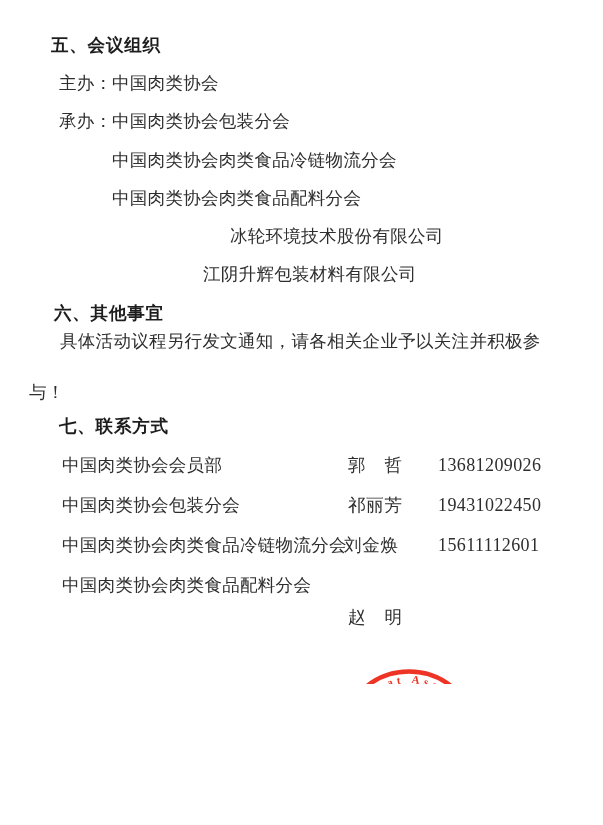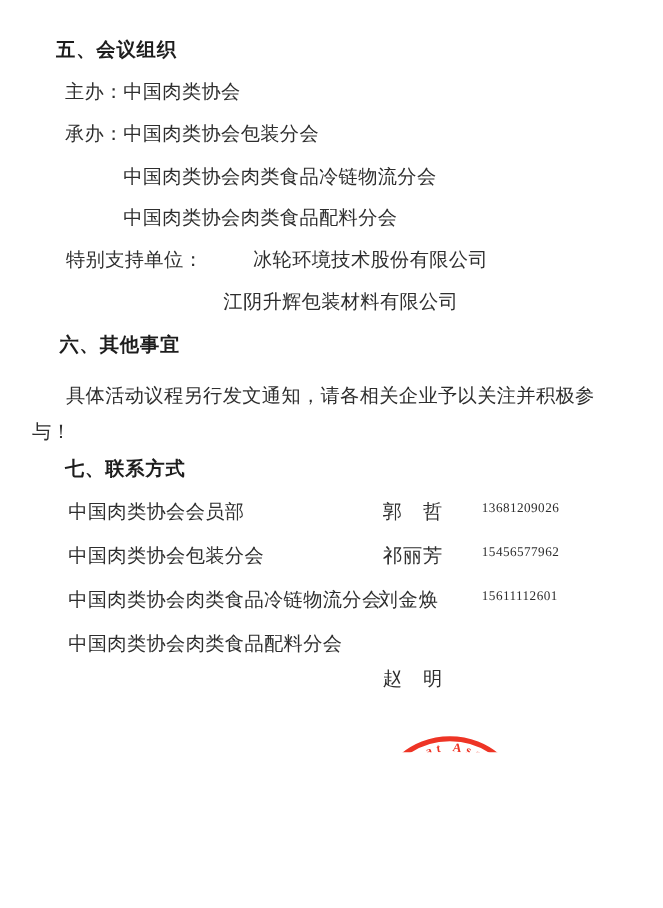--- a/index.html
+++ b/index.html
@@ -17,21 +17,21 @@
     line-height:1.12;
     letter-spacing:0.3px;
     white-space:pre;
     color:#2e2e2e;
   }
   .heading {
     font-weight:bold;
     color:#1d1d1d;
     letter-spacing:0.8px;
   }
-  .phone { font-size:12px; letter-spacing:0.4px; }
+  .phone { font-size:18px; letter-spacing:0.4px; }
   .name  { letter-spacing:0.8px; }
   .date-line {
     position:absolute;
     left:297px; top:726px;
     font-size:17.5px;
     letter-spacing:5px;
     white-space:pre;
     color:#3a3a3a;
   }
   .stamp {
@@ -60,37 +60,36 @@
   <div class="line heading" style="left:51px; top:36px;">五、会议组织</div>
 
   <div class="line" style="left:59px; top:74px;">主办：</div>
   <div class="line" style="left:112px; top:74px;">中国肉类协会</div>
 
   <div class="line" style="left:59px; top:112px;">承办：</div>
   <div class="line" style="left:112px; top:112px;">中国肉类协会包装分会</div>
   <div class="line" style="left:112px; top:151px;">中国肉类协会肉类食品冷链物流分会</div>
   <div class="line" style="left:112px; top:189px;">中国肉类协会肉类食品配料分会</div>
 
-  <div class="line" style="left:60px; top:227px;">特别支持单位：</div>
   <div class="line" style="left:182px; top:227px;margin-left:48px;">冰轮环境技术股份有限公司</div>
   <div class="line" style="left:203px; top:265px;">江阴升辉包装材料有限公司</div>
 
   <div class="line heading" style="left:54px; top:304px;">六、其他事宜</div>
-  <div class="line" style="left:60px; top:350px;">具体活动议程另行发文通知，请各相关企业予以关注并积极参</div>
+  <div class="line" style="left:60px; top:332px;">具体活动议程另行发文通知，请各相关企业予以关注并积极参</div>
   <div class="line" style="left:29px; top:383px;">与！</div>
 
   <div class="line" style="left:62px; top:456px;">中国肉类协会会员部</div>
 
   <div class="line heading" style="left:59px; top:417px;">七、联系方式</div>
   <div class="line name" style="left:348px; top:456px;">郭　哲</div>
   <div class="line phone" style="left:438px; top:455px;">13681209026</div>
 
   <div class="line" style="left:62px; top:496px;">中国肉类协会包装分会</div>
   <div class="line name" style="left:348px; top:496px;">祁丽芳</div>
-  <div class="line phone" style="left:438px; top:495px;">15456577962</div>
+  <div class="line phone" style="left:438px; top:495px;">19431022450</div>
 
   <div class="line" style="left:62px; top:536px;">中国肉类协会肉类食品冷链物流分会</div>
   <div class="line name" style="left:344px; top:536px;">刘金焕</div>
   <div class="line phone" style="left:438px; top:535px;text-align:right;">15611112601</div>
 
   <div class="line" style="left:62px; top:576px;">中国肉类协会肉类食品配料分会</div>
   <div class="line name" style="left:348px; top:608px;">赵　明</div>
 
   <div class="date-line">二〇一八年五月十六日</div>
 

